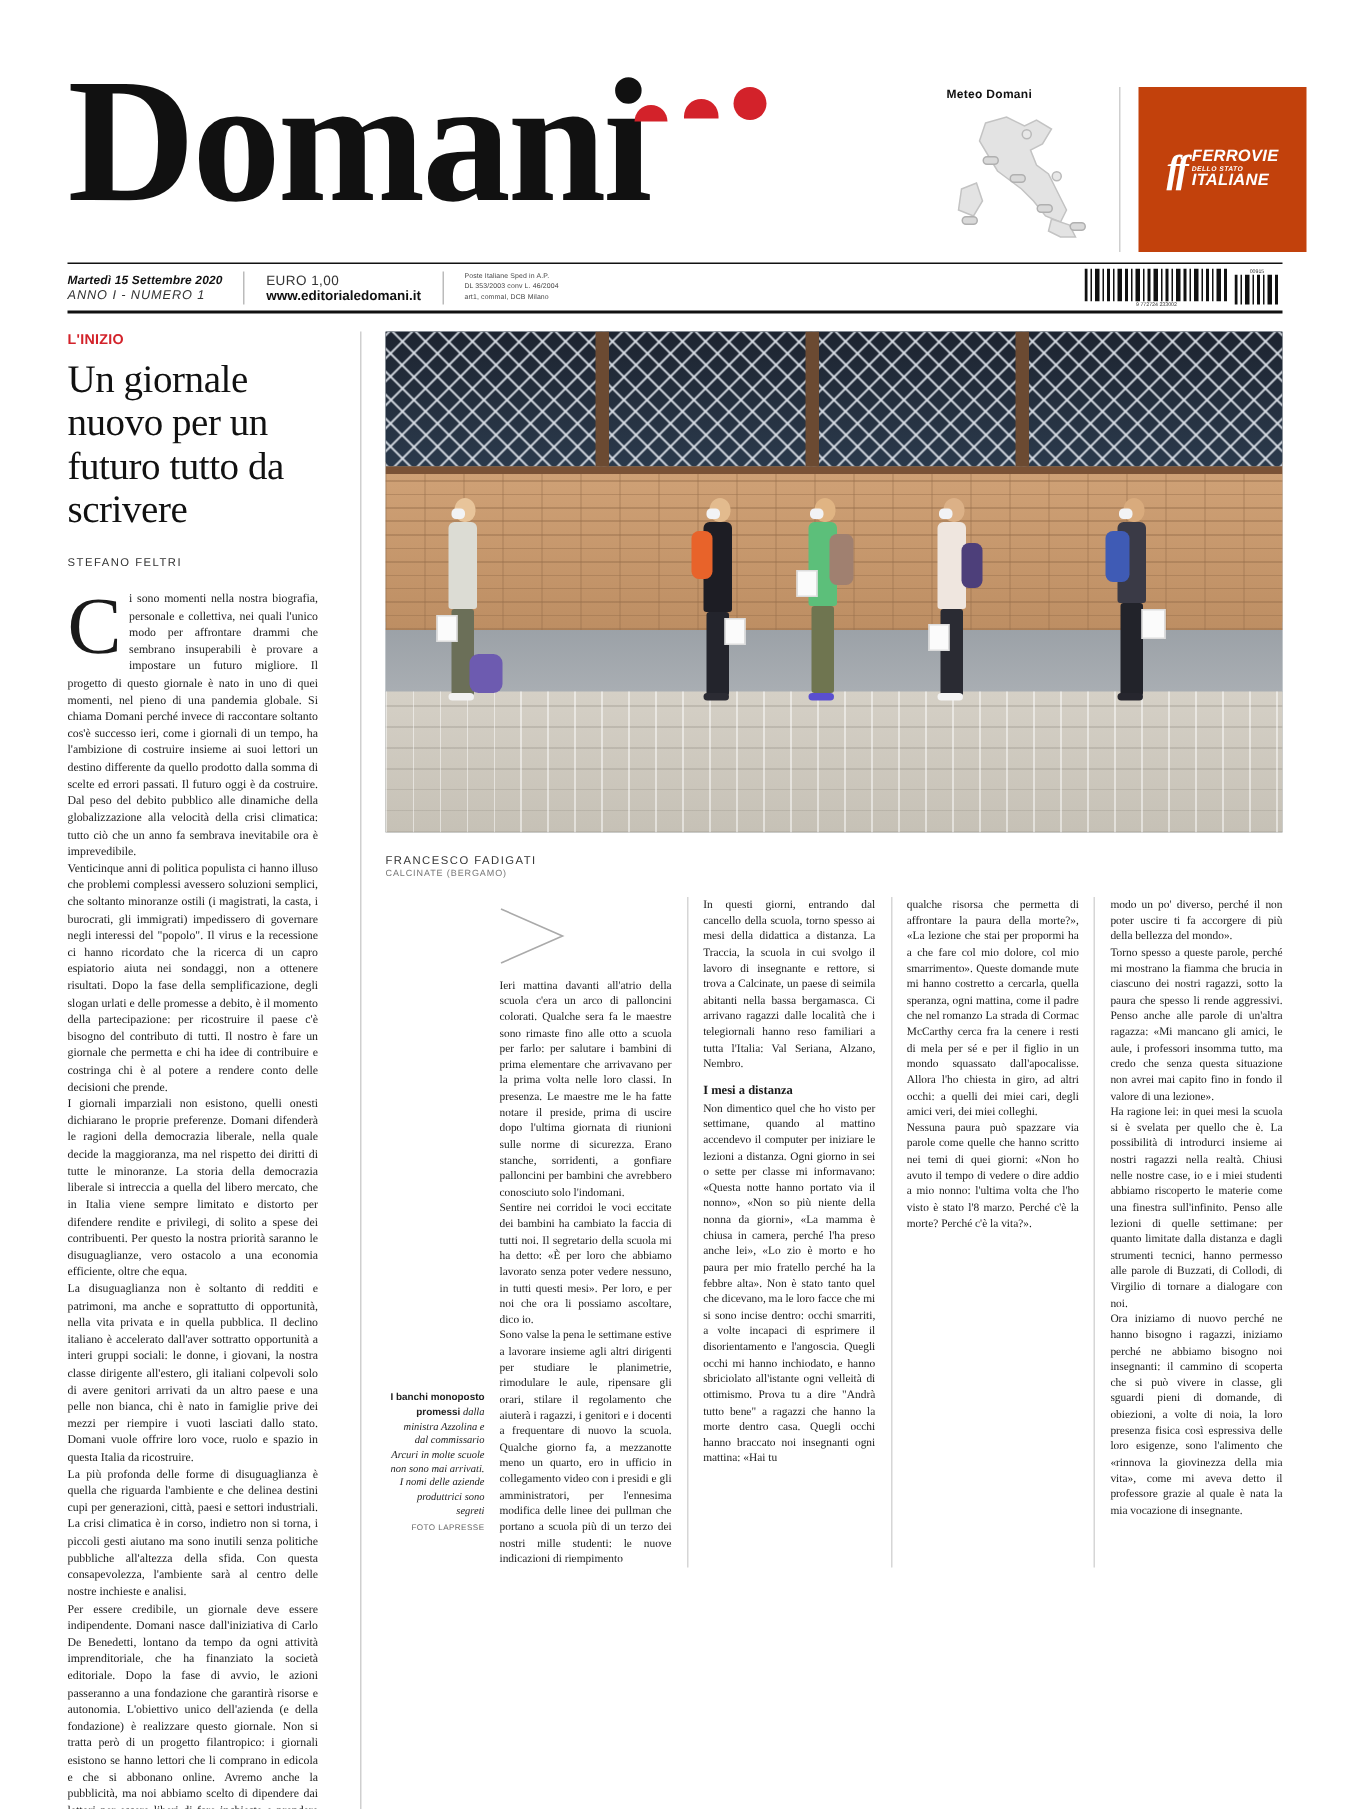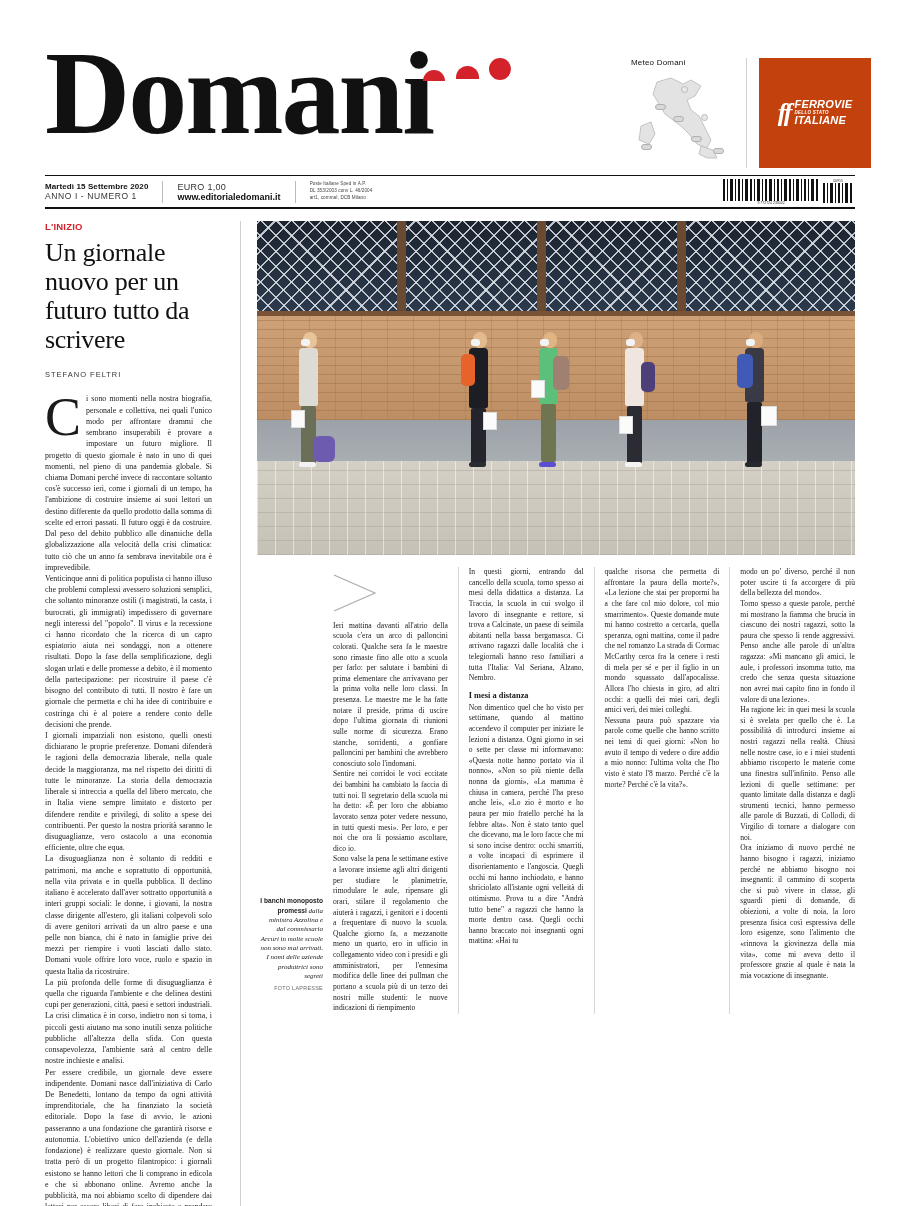--- a/index.html
+++ b/index.html
@@ -27,21 +27,21 @@
   .dot { position: absolute; border-radius: 50%; background: #d3222a; }
   .dot.d1 { width: 22px; height: 11px; border-radius: 22px 22px 0 0; left: 378px; top: 70px; }
   .dot.d2 { width: 23px; height: 13px; border-radius: 23px 23px 0 0; left: 411px; top: 66px; }
   .dot.d3 { width: 22px; height: 22px; left: 444px; top: 58px; }
 
   .meteo-box {
     position: absolute; left: 586px; top: 58px; width: 116px; height: 110px;
     border-right: 1px solid #cfcfcf;
     padding-right: 8px;
   }
-  .meteo-title { font-family: "Liberation Sans", sans-serif; font-weight: normal; font-size: 8px; letter-spacing: .2px; color: #111; }
+  .meteo-title { font-family: "Liberation Sans", sans-serif; font-weight: bold; font-size: 8px; letter-spacing: .2px; color: #111; }
   .meteo-map { position: relative; width: 104px; height: 92px; margin-top: 3px; }
   .sun { position: absolute; width: 7px; height: 7px; border-radius: 50%; background: #e8e8e8; border: 1px solid #b9b9b9; }
   .cloud { position: absolute; width: 11px; height: 6px; border-radius: 6px; background: #d9d9d9; border: 1px solid #b0b0b0; }
 
   .adbox {
     position: absolute; left: 714px; top: 58px; width: 112px; height: 110px;
     background: #c2410c; display: flex; align-items: center; justify-content: center;
   }
   .ad-inner { display: flex; align-items: center; gap: 4px; }
   .ff-mark { font-family: "Liberation Serif", serif; font-weight: bold; font-style: italic; font-size: 26px; color: #fff; line-height: 1; letter-spacing: -2px; }
@@ -50,21 +50,21 @@
   .ff-l2 { font-size: 4.5px; letter-spacing: .3px; }
   .ff-l3 { font-size: 11px; letter-spacing: .2px; }
 
   
   .datebar {
     height: 34px; border-top: 1px solid #111; border-bottom: 2px solid #111;
     display: flex; align-items: center; font-family: "Liberation Sans", sans-serif;
     position: relative;
   }
   .db-cell { padding: 0 14px; height: 100%; display: flex; flex-direction: column; justify-content: center; }
-  .db-cell.first { padding-left: 0; }
+  .db-cell.first { padding-left: 0; font-style: italic; }
   .db-sep { width: 1px; height: 22px; background: #bbb; }
   .db-strong { font-size: 8px; font-weight: bold; color: #111; letter-spacing: .1px; }
   .db-light { font-size: 8.5px; color: #333; letter-spacing: .6px; }
   .db-url { font-size: 9px; font-weight: bold; color: #111; }
   .db-euro { font-size: 9px; color: #333; letter-spacing: .3px; }
   .db-postal { font-size: 4.6px; color: #444; line-height: 1.5; letter-spacing: .1px; }
   .barcodes { margin-left: auto; display: flex; align-items: flex-end; gap: 4px; padding-right: 2px; }
   .bc { height: 22px; display: block; }
   .bc-num { font-size: 3.5px; color:#333; text-align:center; font-family:"Liberation Sans",sans-serif; }
 
@@ -329,20 +329,24 @@
           <span class="k-head" style="left:4px;top:0;background:#d9ab7d;"></span>
           <span class="k-mask" style="left:1px;top:7px;"></span>
           <span class="k-torso" style="left:0;top:16px;height:54px;background:#3a3a46;"></span>
           <span class="k-legs" style="left:2px;top:70px;height:62px;background:#22232a;"></span>
           <span class="k-shoe" style="left:0;top:130px;background:#26262e;"></span>
           <span class="k-bag" style="left:-8px;top:22px;height:34px;width:16px;background:#3f5bb5;"></span>
           <span class="k-paper" style="left:16px;top:74px;width:16px;height:20px;"></span>
         </div>
       </div>
 
+      <div class="art-byline">
+        <div class="byline-sans">FRANCESCO FADIGATI</div>
+        <div class="byline-sub">CALCINATE (BERGAMO)</div>
+      </div>
 
       <div class="art-wrap">
 
         <div class="cap-col">
           <div class="cap-text">
             <b>I banchi monoposto promessi</b>
             <i>dalla ministra Azzolina e dal commissario Arcuri in molte scuole non sono mai arrivati. I nomi delle aziende produttrici sono segreti</i>
             <div class="cap-credit">FOTO LAPRESSE</div>
           </div>
         </div>

